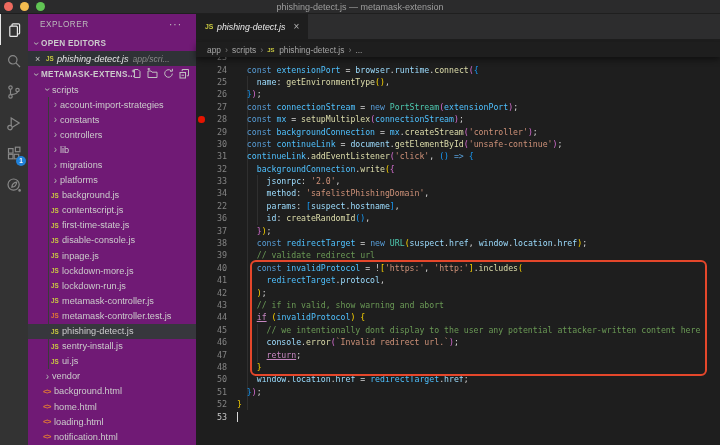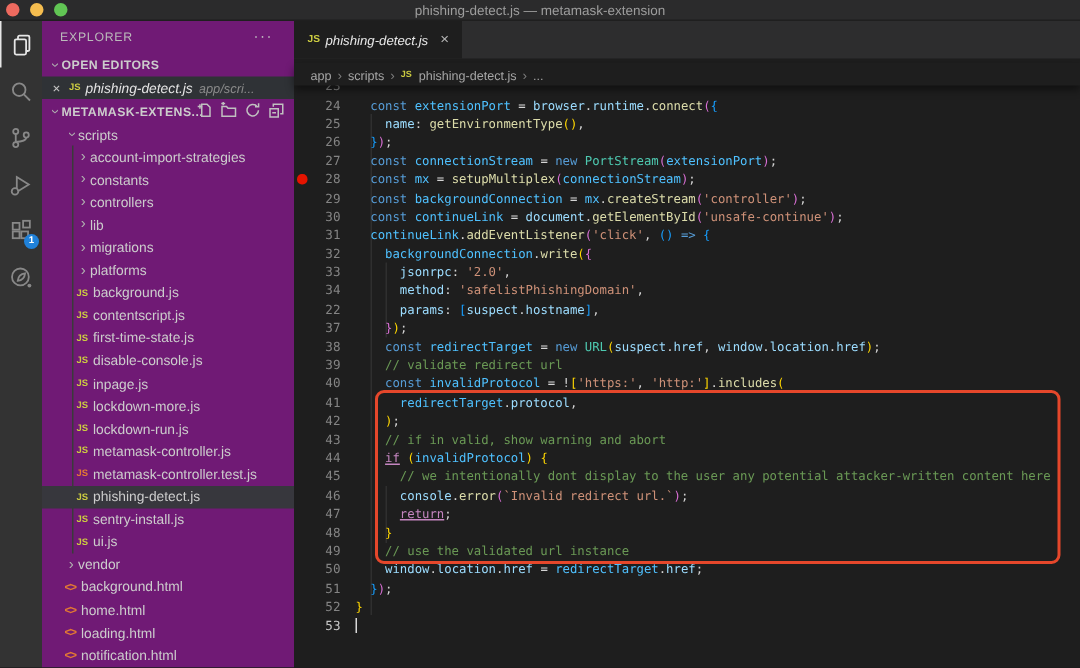--- a/index.html
+++ b/index.html
@@ -359,20 +359,24 @@
         </div>
         <div class="line">
           <span class="ln">34</span>
           <span class="lc"><span class="tk-p">      </span><span class="tk-v">method</span><span class="tk-p">: </span><span class="tk-s">'safelistPhishingDomain'</span><span class="tk-p">,</span></span>
         </div>
         <div class="line">
           <span class="ln">22</span>
           <span class="lc"><span class="tk-p">      </span><span class="tk-v">params</span><span class="tk-p">: </span><span class="tk-b">[</span><span class="tk-v">suspect</span><span class="tk-p">.</span><span class="tk-v">hostname</span><span class="tk-b">]</span><span class="tk-p">,</span></span>
         </div>
         <div class="line">
+          <span class="ln">36</span>
+          <span class="lc"><span class="tk-p">      </span><span class="tk-v">id</span><span class="tk-p">: </span><span class="tk-f">createRandomId</span><span class="tk-b">()</span><span class="tk-p">,</span></span>
+        </div>
+        <div class="line">
           <span class="ln">37</span>
           <span class="lc"><span class="tk-p">    </span><span class="tk-i">}</span><span class="tk-g">)</span><span class="tk-p">;</span></span>
         </div>
         <div class="line">
           <span class="ln">38</span>
           <span class="lc"><span class="tk-p">    </span><span class="tk-k">const</span><span class="tk-p"> </span><span class="tk-d">redirectTarget</span><span class="tk-p"> = </span><span class="tk-k">new</span><span class="tk-p"> </span><span class="tk-t">URL</span><span class="tk-g">(</span><span class="tk-v">suspect</span><span class="tk-p">.</span><span class="tk-v">href</span><span class="tk-p">, </span><span class="tk-v">window</span><span class="tk-p">.</span><span class="tk-v">location</span><span class="tk-p">.</span><span class="tk-v">href</span><span class="tk-g">)</span><span class="tk-p">;</span></span>
         </div>
         <div class="line">
           <span class="ln">39</span>
           <span class="lc"><span class="tk-p">    </span><span class="tk-m">// validate redirect url</span></span>
@@ -405,24 +409,20 @@
           <span class="ln">46</span>
           <span class="lc"><span class="tk-p">      </span><span class="tk-v">console</span><span class="tk-p">.</span><span class="tk-f">error</span><span class="tk-i">(</span><span class="tk-s">`Invalid redirect url.`</span><span class="tk-i">)</span><span class="tk-p">;</span></span>
         </div>
         <div class="line">
           <span class="ln">47</span>
           <span class="lc"><span class="tk-p">      </span><span class="tk-c">return</span><span class="tk-p">;</span></span>
         </div>
         <div class="line">
           <span class="ln">48</span>
           <span class="lc"><span class="tk-p">    </span><span class="tk-g">}</span></span>
-        </div>
-        <div class="line">
-          <span class="ln">49</span>
-          <span class="lc"><span class="tk-p">    </span><span class="tk-m">// use the validated url instance</span></span>
         </div>
         <div class="line">
           <span class="ln">50</span>
           <span class="lc"><span class="tk-p">    </span><span class="tk-v">window</span><span class="tk-p">.</span><span class="tk-v">location</span><span class="tk-p">.</span><span class="tk-v">href</span><span class="tk-p"> = </span><span class="tk-d">redirectTarget</span><span class="tk-p">.</span><span class="tk-v">href</span><span class="tk-p">;</span></span>
         </div>
         <div class="line">
           <span class="ln">51</span>
           <span class="lc"><span class="tk-p">  </span><span class="tk-b">}</span><span class="tk-i">)</span><span class="tk-p">;</span></span>
         </div>
         <div class="line">

